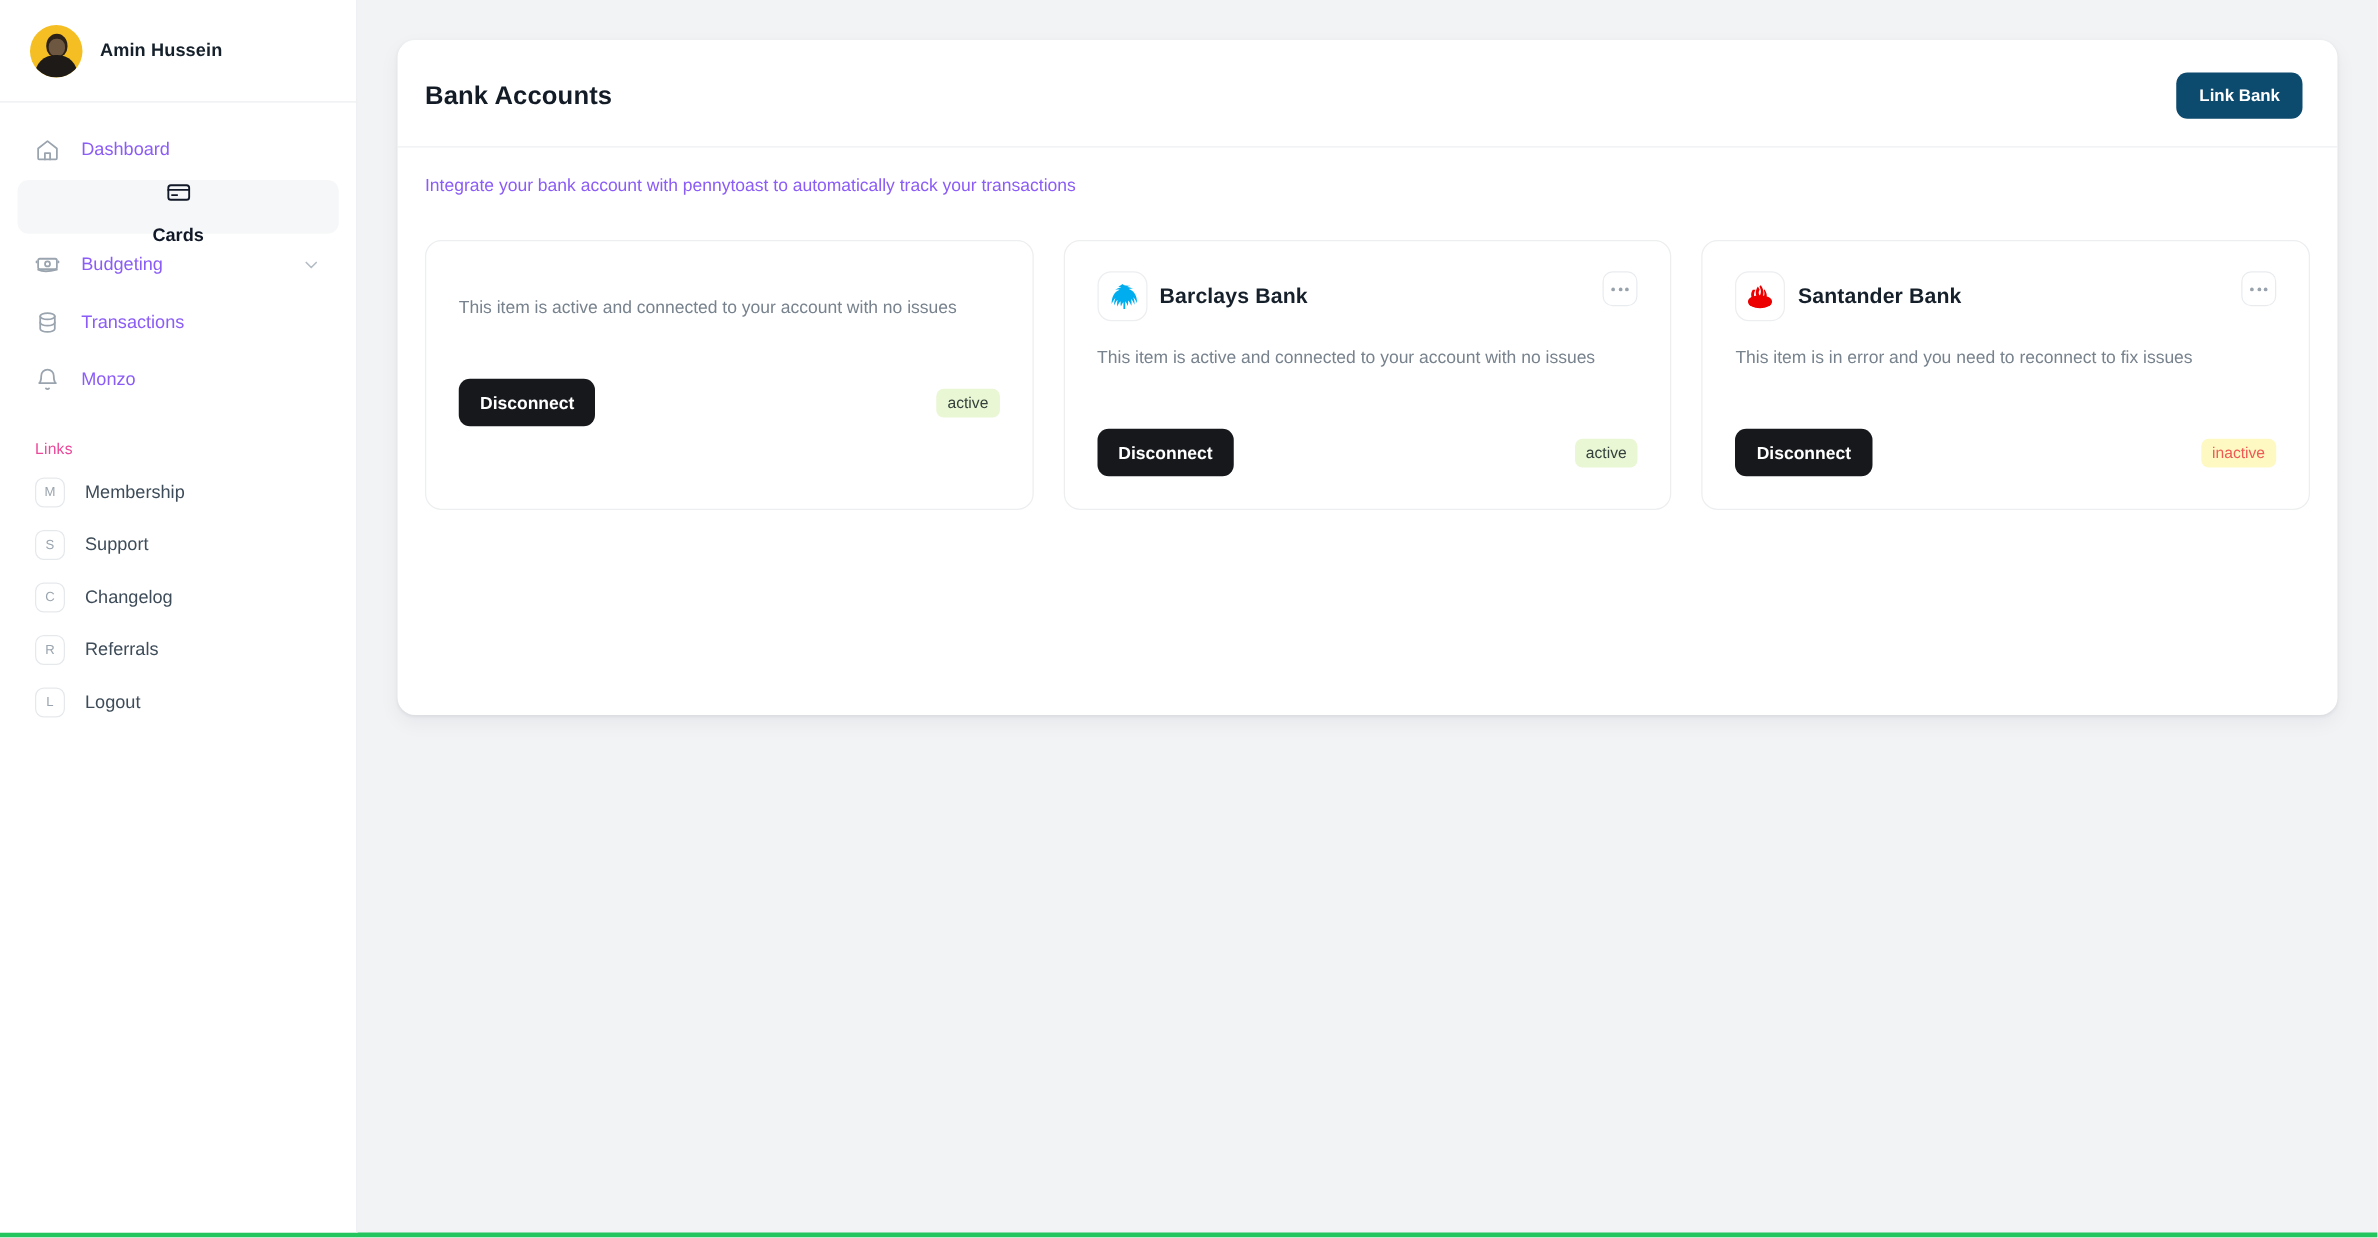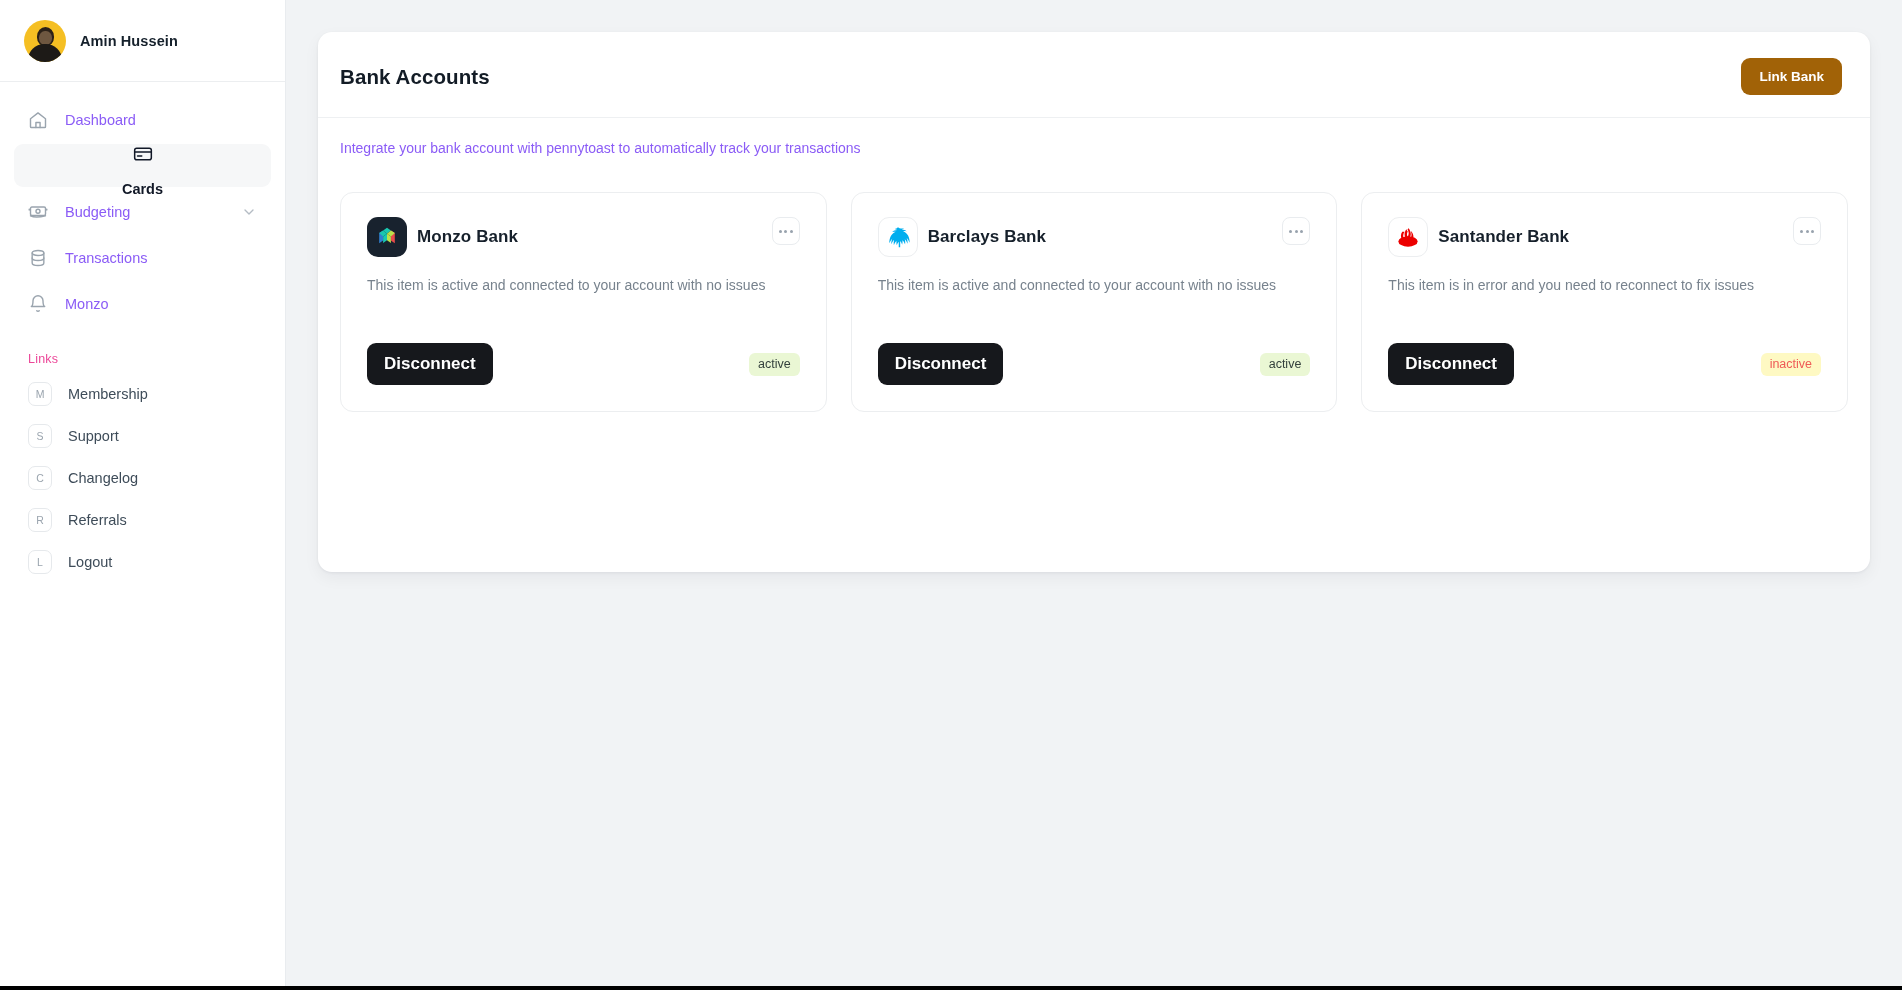--- a/index.html
+++ b/index.html
@@ -6,21 +6,21 @@
   html, body {
     width: 1902px; height: 990px;
     font-family: "Liberation Sans", sans-serif;
     background: #ffffff;
     overflow: hidden;
   }
   .app {
     display: flex;
     width: 1902px; height: 990px;
     background: #f1f3f5;
-    border-bottom: 4px solid #000000;
+    border-bottom: 4px solid #22c55e;
   }
 
   
   .sidebar {
     width: 286px;
     height: 986px;
     background: #ffffff;
     border-right: 1px solid #e9ecef;
     flex: 0 0 286px;
     display: flex;
@@ -145,21 +145,21 @@
     border-bottom: 1px solid #eef0f2;
     margin: 0 0 0 0;
   }
   .panel-title {
     font-size: 20.5px;
     font-weight: bold;
     color: #131c26;
     letter-spacing: .1px;
   }
   .btn-dark {
-    background: #a16207;
+    background: #0c4a6e;
     color: #ffffff;
     border: none;
     border-radius: 9px;
     font-size: 13.5px;
     font-weight: bold;
     padding: 11px 18px;
     cursor: pointer;
     font-family: "Liberation Sans", sans-serif;
   }
   .panel-sub {
@@ -232,21 +232,21 @@
     margin-top: 26px;
     display: flex;
     align-items: center;
     justify-content: space-between;
   }
   .btn-disconnect {
     background: #16181c;
     color: #fff;
     border: none;
     border-radius: 9px;
-    font-size: 17px;
+    font-size: 14px;
     font-weight: bold;
     padding: 11px 17px;
     cursor: pointer;
     font-family: "Liberation Sans", sans-serif;
   }
   .badge {
     font-size: 12.5px;
     padding: 4px 9px;
     border-radius: 6px;
     line-height: 1.2;
@@ -366,41 +366,20 @@
       <div class="panel-head">
         <h1 class="panel-title">Bank Accounts</h1>
         <button class="btn-dark">Link Bank</button>
       </div>
 
       <p class="panel-sub">Integrate your bank account with pennytoast to automatically track your transactions</p>
 
       <div class="cards">
 
         <article class="bank-card">
-          <div class="bank-top">
-            <div class="bank-id">
-              <div class="logo-box logo-monzo">
-                <svg width="24" height="24" viewBox="0 0 40 40">
-                  <path d="M7 13.5 13.5 9v17L7 30.5z" fill="#2f7fd0"></path>
-                  <path d="M13.5 9 20 14.5 26.5 9 20 4.5z" fill="#19c7b0"></path>
-                  <path d="M7 13.5 13.5 9 20 14.5 13.5 19z" fill="#19c7b0"></path>
-                  <path d="M33 13.5 26.5 9v17l6.5 4.5z" fill="#e84b4b"></path>
-                  <path d="M33 13.5 26.5 9 20 14.5 26.5 19z" fill="#b9e34b"></path>
-                  <path d="M20 14.5 26.5 19v11L20 25.5z" fill="#b9e34b"></path>
-                  <path d="M20 14.5 13.5 19v11L20 25.5z" fill="#19c7b0"></path>
-                </svg>
-              </div>
-              <div class="bank-name">Monzo Bank</div>
-            </div>
-            <button class="dots-btn">
-                <i></i>
-                <i></i>
-                <i></i>
-              </button>
-          </div>
           <p class="bank-desc">This item is active and connected to your account with no issues</p>
           <div class="bank-foot">
             <button class="btn-disconnect">Disconnect</button>
             <span class="badge badge-active">active</span>
           </div>
         </article>
 
         <article class="bank-card">
           <div class="bank-top">
             <div class="bank-id">

